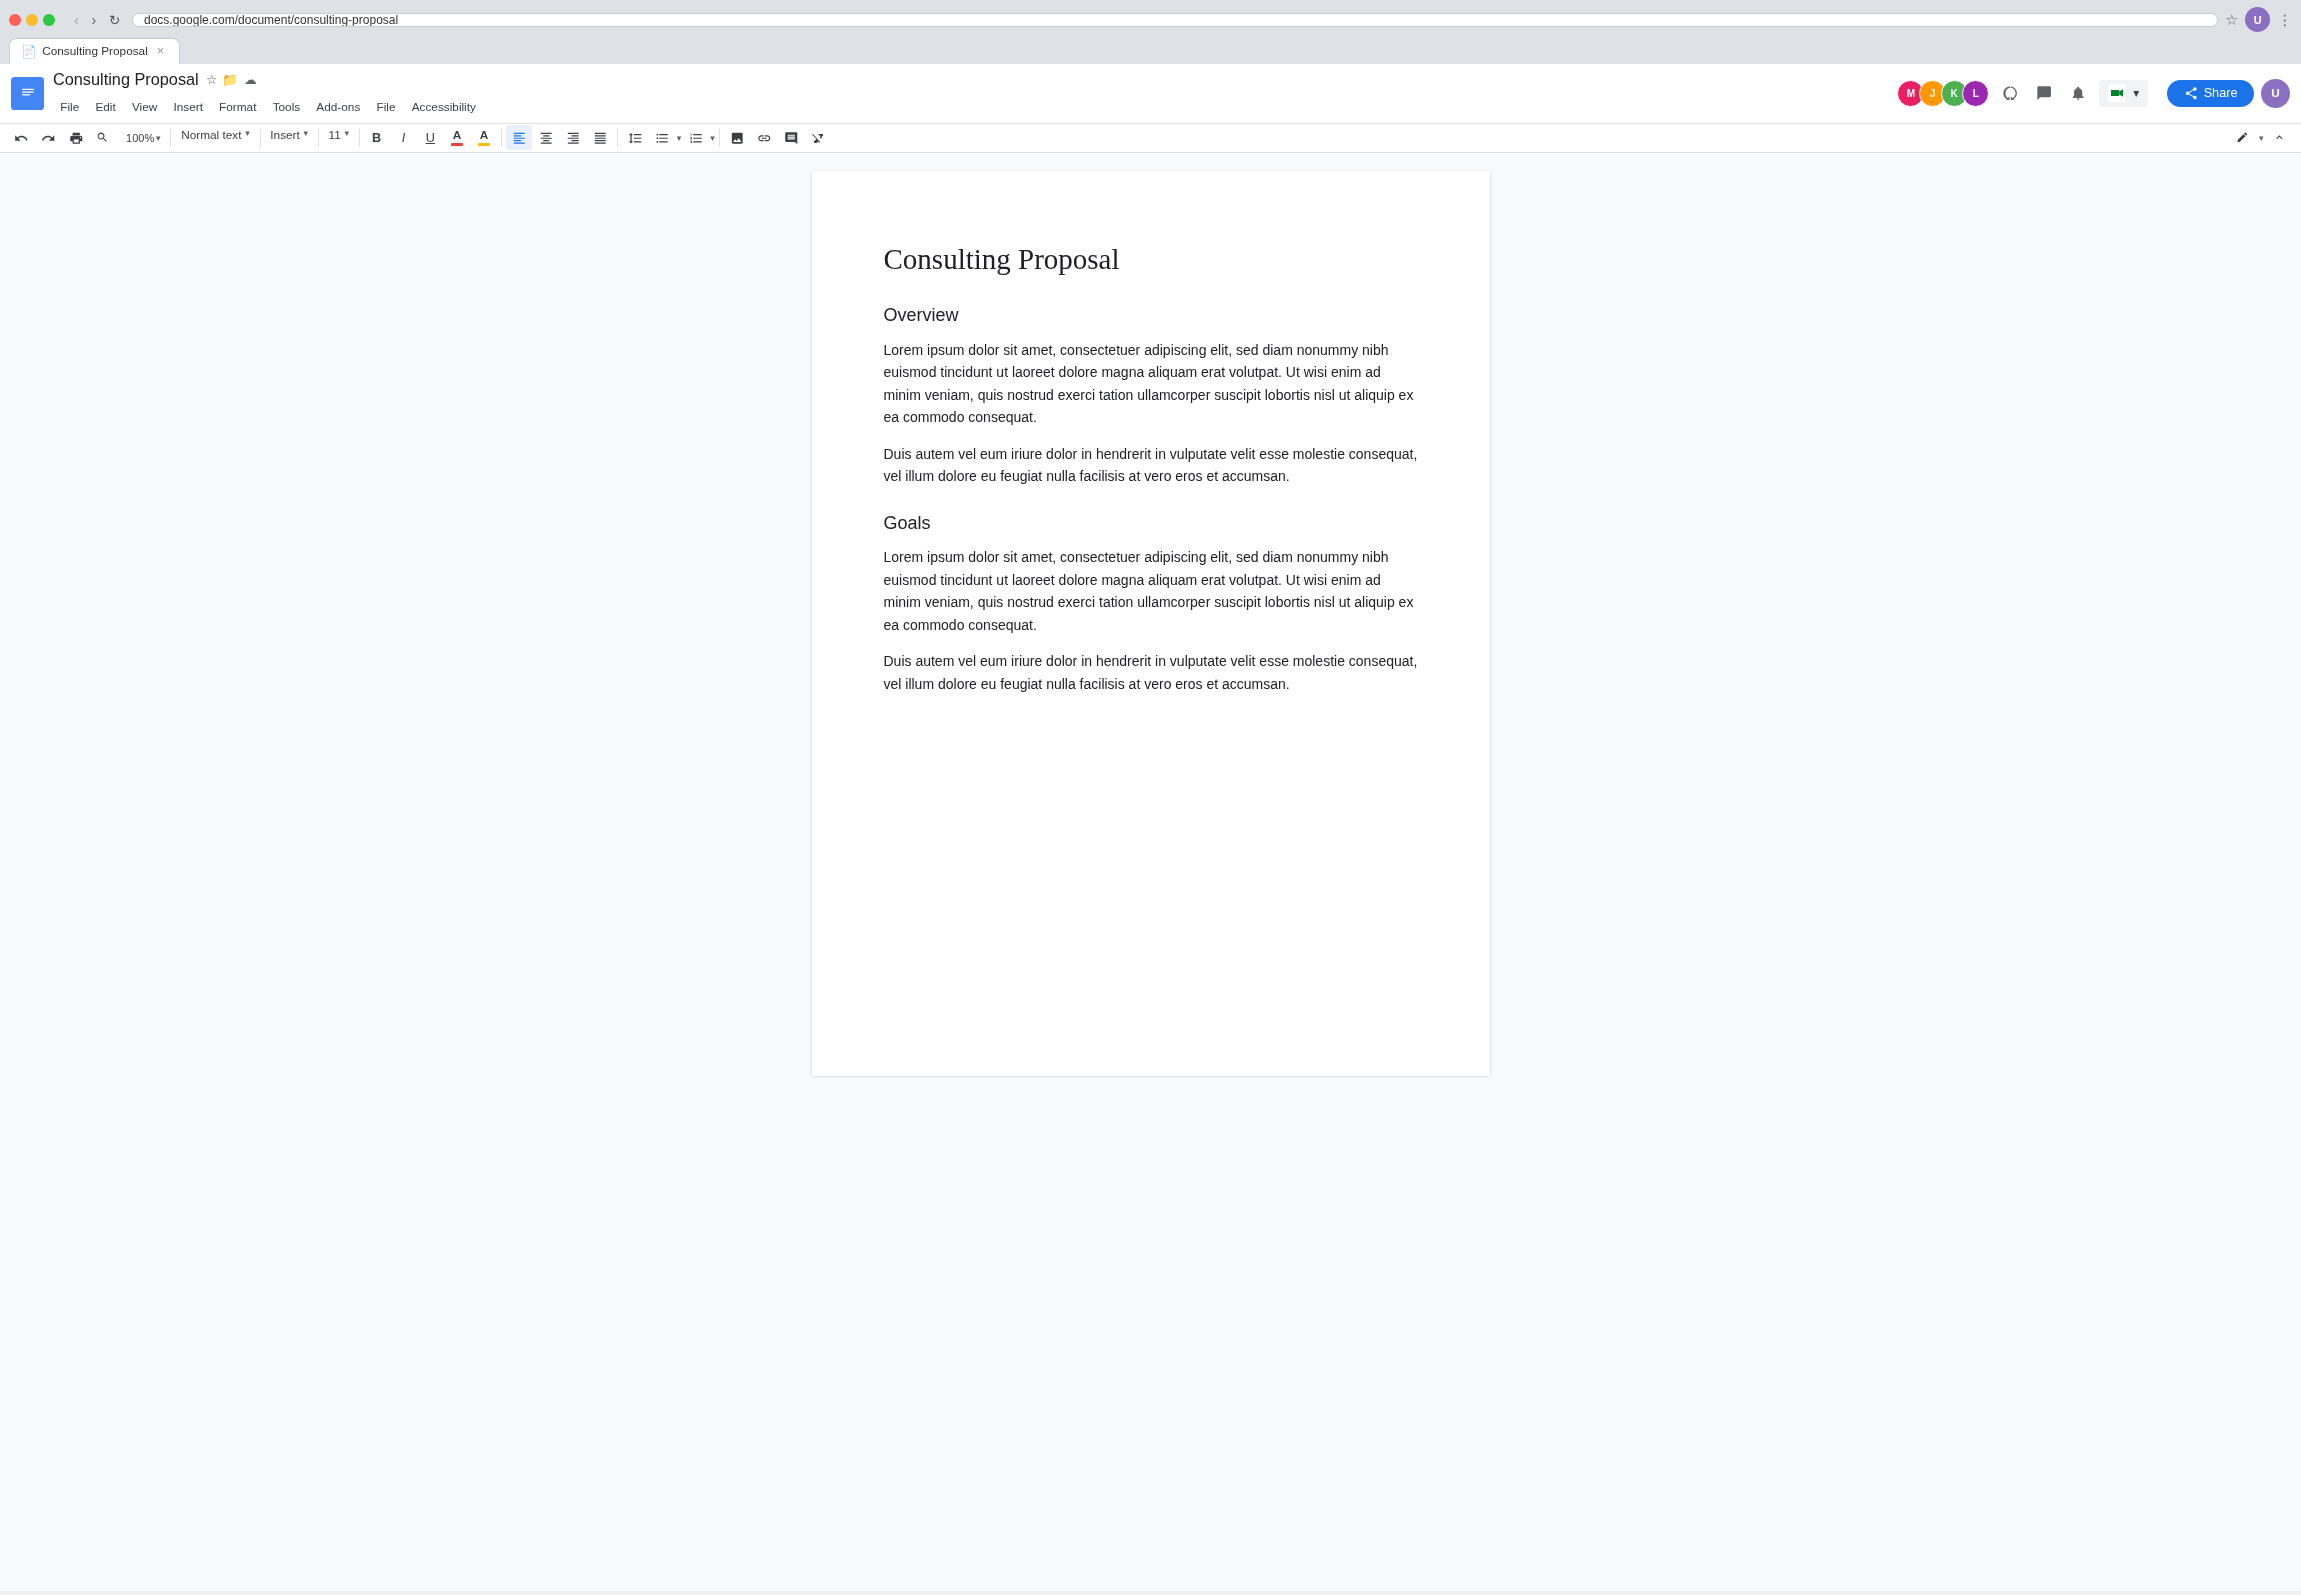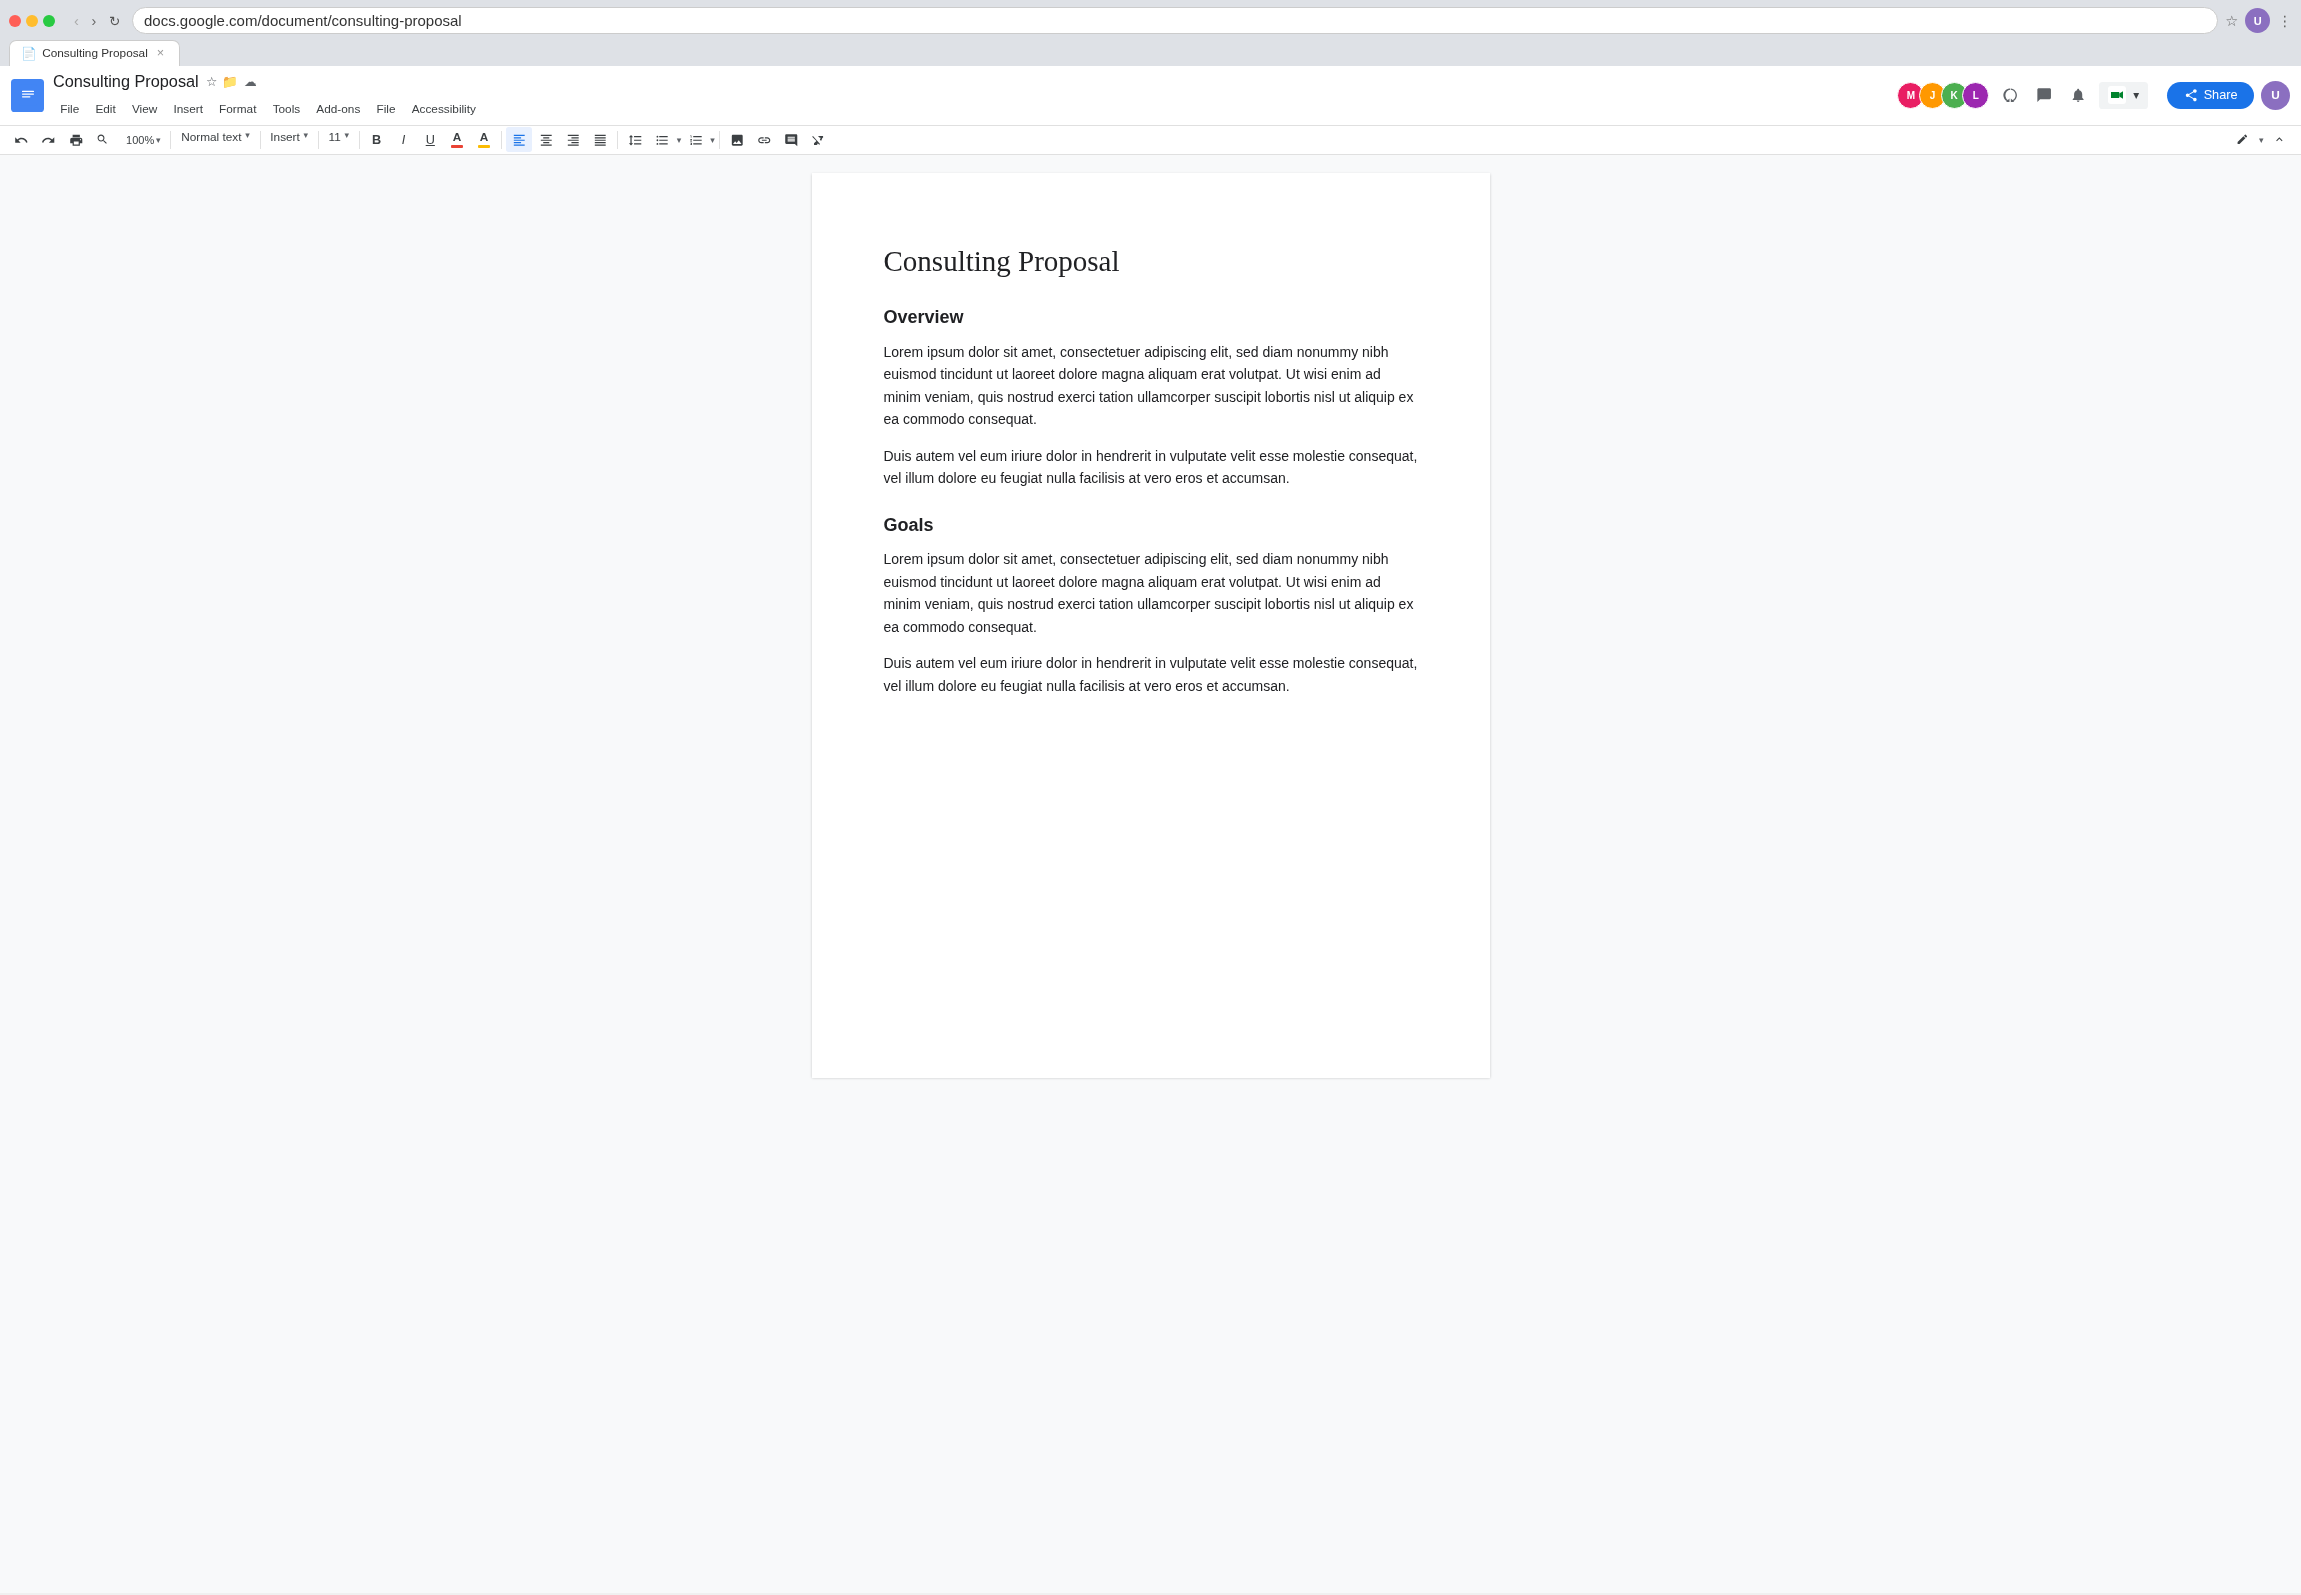--- a/index.html
+++ b/index.html
@@ -47,26 +47,26 @@
       background: none;
       border: none;
       cursor: pointer;
       color: #555;
       font-size: 13.6px;
       padding: 1.8px 4.5px;
       border-radius: 3.6px;
     }
     .address-bar {
       flex: 1;
-      height: 27px;
+      height: 14px;
       background: #fff;
       border-radius: 13.6px;
       border: 0.9px solid #ccc;
       padding: 0 11px;
-      font-size: 15px;
+      font-size: 12px;
       color: #333;
       outline: none;
     }
     .browser-right-icons {
       display: flex;
       align-items: center;
       gap: 7.2px;
     }
     .star-icon, .menu-icon {
       color: #666;
@@ -366,21 +366,21 @@
     }
     .doc-main-title {
       font-size: 29px;
       font-weight: 400;
       color: #202124;
       margin-bottom: 29px;
       font-family: 'Georgia', serif;
     }
     .doc-section-heading {
       font-size: 18px;
-      font-weight: 700;
+      font-weight: 400;
       color: #202124;
       margin-bottom: 12.7px;
       margin-top: 3.6px;
     }
     .doc-paragraph {
       font-size: 14px;
       line-height: 1.6;
       color: #202124;
       margin-bottom: 14.5px;
     }

